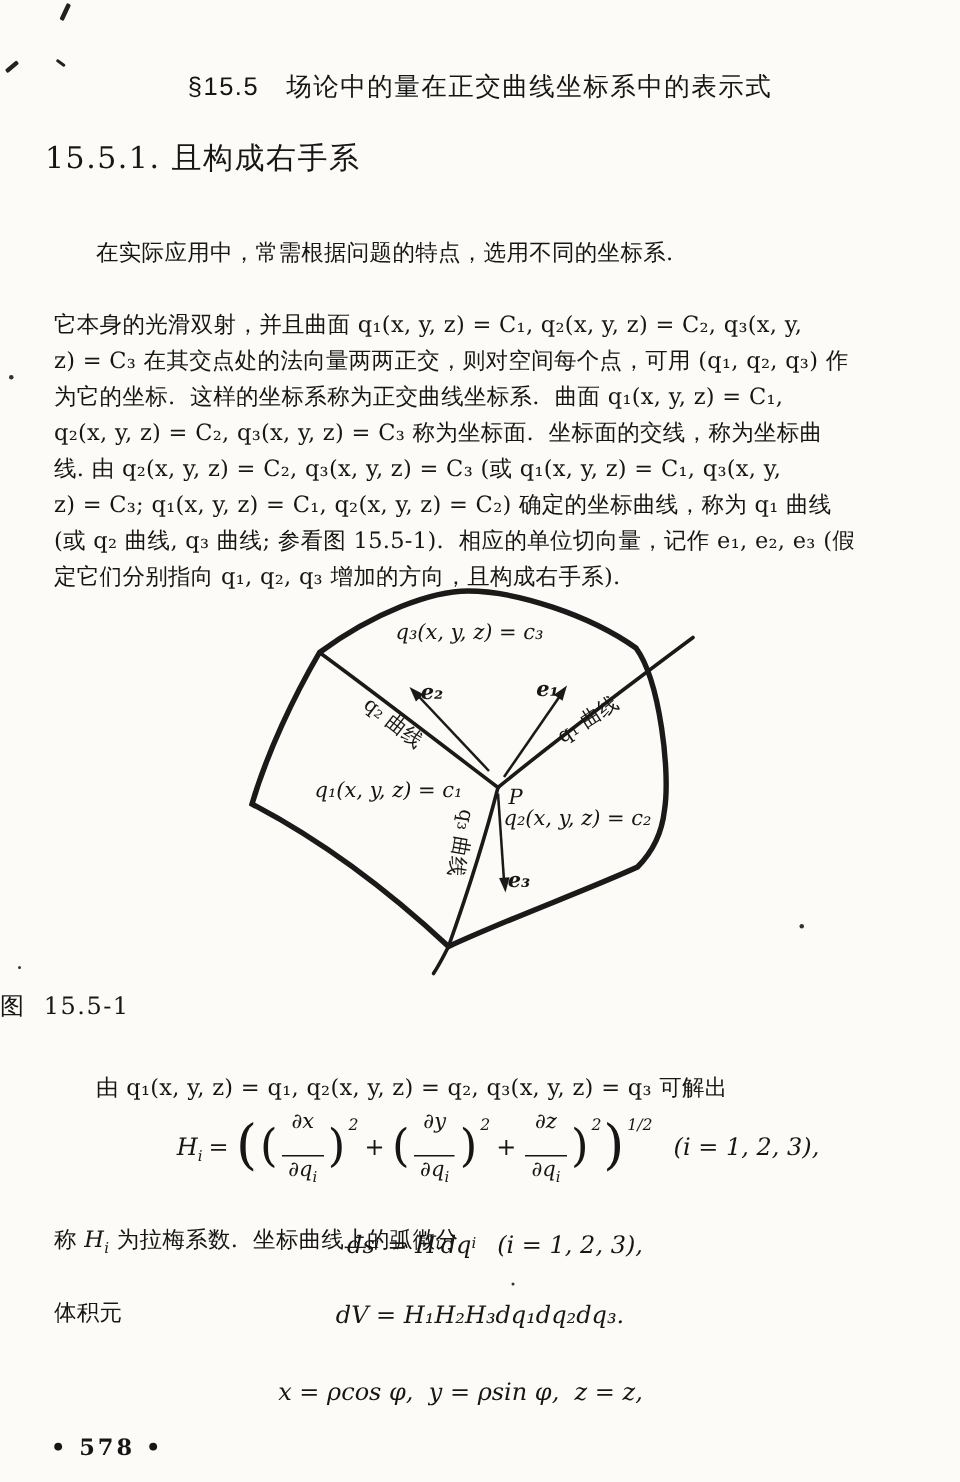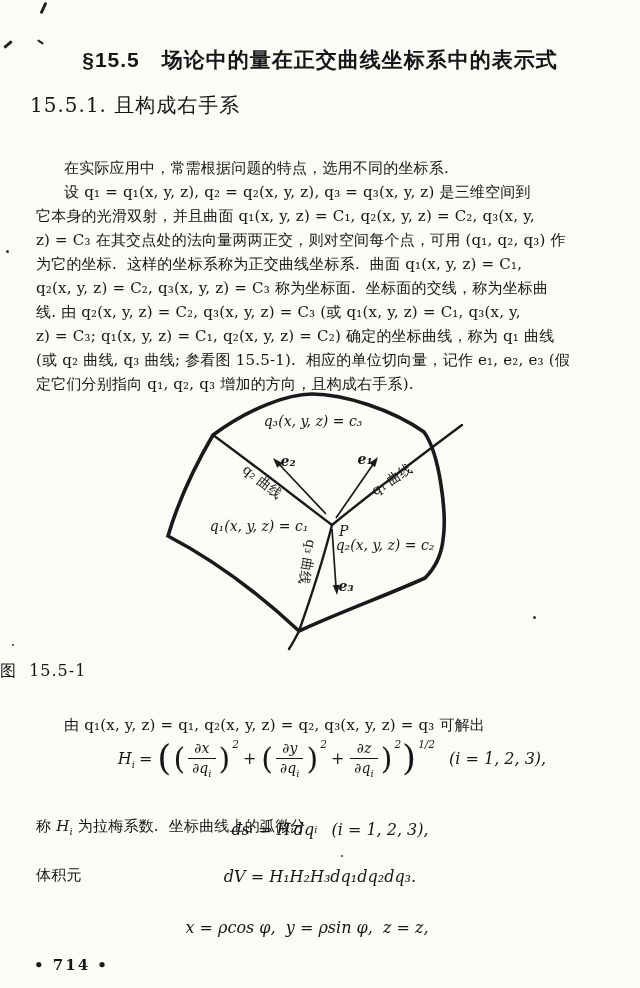--- a/index.html
+++ b/index.html
@@ -10,21 +10,21 @@
     background:#fcfbf7;
     color:#161616;
     font-family:"DejaVu Serif","Liberation Serif",serif;
     overflow:hidden;
   }
   
   .main-header{
     position:absolute;top:46px;left:0;right:0;
     text-align:center;
     font-family:"Liberation Sans","DejaVu Sans",sans-serif;
-    font-weight:bold;font-size:21px;letter-spacing:1px;
+    font-weight:normal;font-size:17px;letter-spacing:1px;
     white-space:pre;
   }
   .sub-header{
     position:absolute;top:92px;left:30px;
     font-size:20px;letter-spacing:1px;white-space:pre;
   }
   
   .bline{
     position:absolute;left:36px;
     font-size:15px;line-height:20px;letter-spacing:0.2px;
@@ -45,21 +45,21 @@
   .mi{font-style:italic;}
   sub{font-size:10px;line-height:0;font-style:italic;}
   .mo{margin:0 4px;}
   .bp{font-size:30px;font-weight:400;line-height:0.9;margin:0 1px;}
   .bp.xl{font-size:36px;}
   .frac{
     display:inline-flex;flex-direction:column;align-items:center;
     font-size:14px;line-height:1.2;margin:0 2px;vertical-align:middle;
   }
   .frac .fn{padding:0 4px 1px;}
-  .frac .fd{border-top:1.4px solid #161616;padding:1px 4px 0;}
+  .frac .fd{border-top:1.4px solid #161616;padding:1px 4px 0;margin-top:12px;}
   .fsup{position:relative;top:-14px;font-size:10.5px;font-style:italic;margin-left:1px;}
   .tail{margin-left:14px;font-style:italic;}
   
   .figure-wrap{position:absolute;left:60px;top:390px;width:520px;height:280px;}
   .fig-caption{
     position:absolute;left:0;right:0;top:661px;text-align:left;
     font-size:16px;letter-spacing:1px;white-space:pre;
   }
   svg text{fill:#161616;}
   .svg-math{font-family:"DejaVu Serif","Liberation Serif",serif;font-style:italic;font-size:14px;}
@@ -84,21 +84,20 @@
   <div class="speck" style="left:6px;top:250px;width:3px;height:3px;"></div>
   <div class="speck" style="left:12px;top:644px;width:2px;height:2px;"></div>
   <div class="speck" style="left:533px;top:616px;width:3px;height:3px;"></div>
   <div class="speck" style="left:341px;top:855px;width:2px;height:2px;"></div>
 
   <div class="main-header">§15.5　场论中的量在正交曲线坐标系中的表示式</div>
   <div class="sub-header">15.5.1. 且构成右手系</div>
 
   <div class="bline indent" style="top:140px">在实际应用中，常需根据问题的特点，选用不同的坐标系.</div>
 
-  <div class="bline indent" style="top:164px">设 q₁ = q₁(x, y, z), q₂ = q₂(x, y, z), q₃ = q₃(x, y, z) 是三维空间到</div>
   <div class="bline" style="top:188px">它本身的光滑双射，并且曲面 q₁(x, y, z) = C₁, q₂(x, y, z) = C₂, q₃(x, y,</div>
   <div class="bline" style="top:212px">z) = C₃ 在其交点处的法向量两两正交，则对空间每个点，可用 (q₁, q₂, q₃) 作</div>
   <div class="bline" style="top:260px">q₂(x, y, z) = C₂, q₃(x, y, z) = C₃ 称为坐标面.  坐标面的交线，称为坐标曲</div>
   <div class="bline" style="top:236px">为它的坐标.  这样的坐标系称为正交曲线坐标系.  曲面 q₁(x, y, z) = C₁,</div>
   <div class="bline" style="top:284px">线. 由 q₂(x, y, z) = C₂, q₃(x, y, z) = C₃ (或 q₁(x, y, z) = C₁, q₃(x, y,</div>
   <div class="bline" style="top:308px">z) = C₃; q₁(x, y, z) = C₁, q₂(x, y, z) = C₂) 确定的坐标曲线，称为 q₁ 曲线</div>
   <div class="bline" style="top:332px">(或 q₂ 曲线, q₃ 曲线; 参看图 15.5-1).  相应的单位切向量，记作 e₁, e₂, e₃ (假</div>
   <div class="bline" style="top:356px">定它们分别指向 q₁, q₂, q₃ 增加的方向，且构成右手系).</div>
 
   <div class="figure-wrap">
@@ -174,15 +173,15 @@
 
   <div class="formula-row" style="top:820px;transform:translateX(10px);">
     <span class="mi">ds</span><sub>i</sub><span> = </span><span class="mi">H</span><sub>i</sub><span class="mi">dq</span><sub>i</sub><span class="tail">(i = 1, 2, 3),</span>
   </div>
 
   <div class="bline" style="top:847px">体积元</div>
   <div class="formula-row mi" style="top:867px">dV = H₁H₂H₃dq₁dq₂dq₃.</div>
 
   <div class="formula-row mi" style="top:918px;transform:translateX(-13px);">x = ρcos φ,  y = ρsin φ,  z = z,</div>
 
-  <div class="page-number">• 714 •</div>
+  <div class="page-number">• 578 •</div>
 
 </div>
 
 </body></html>

